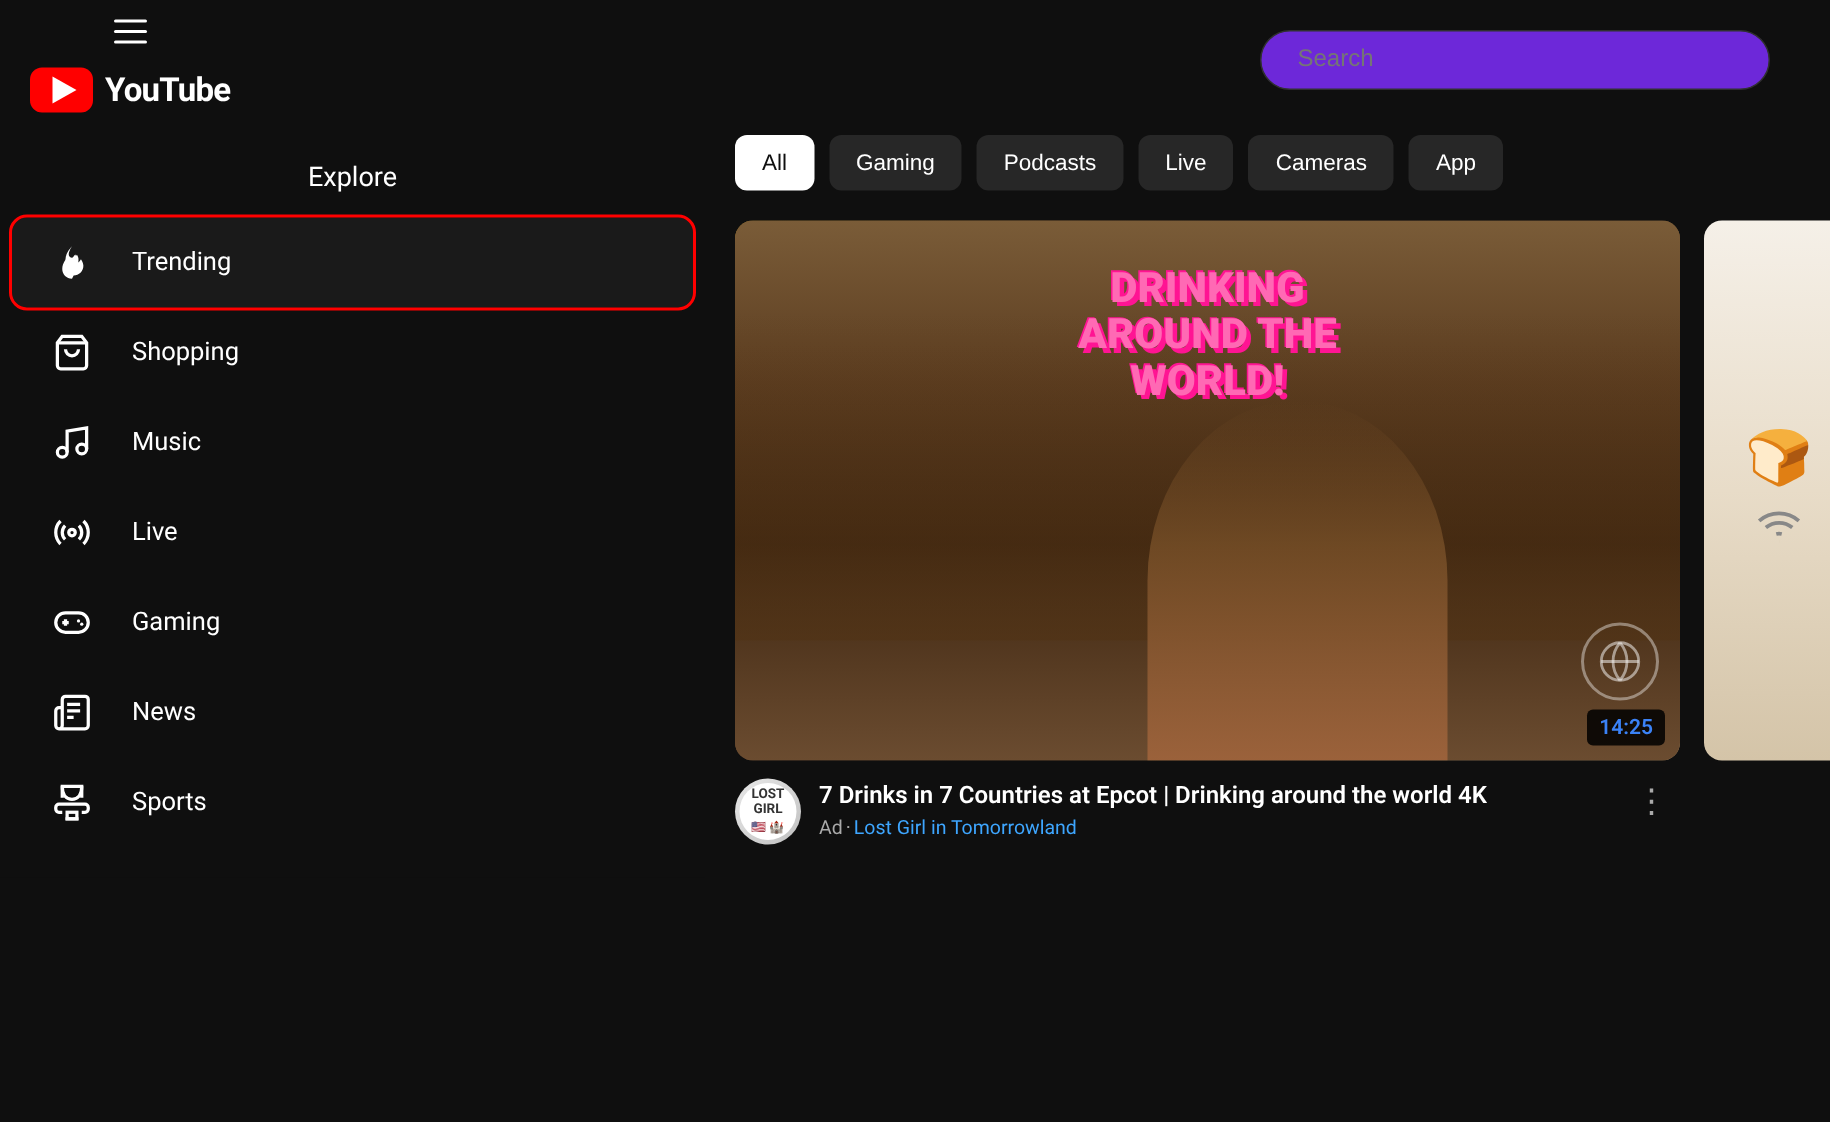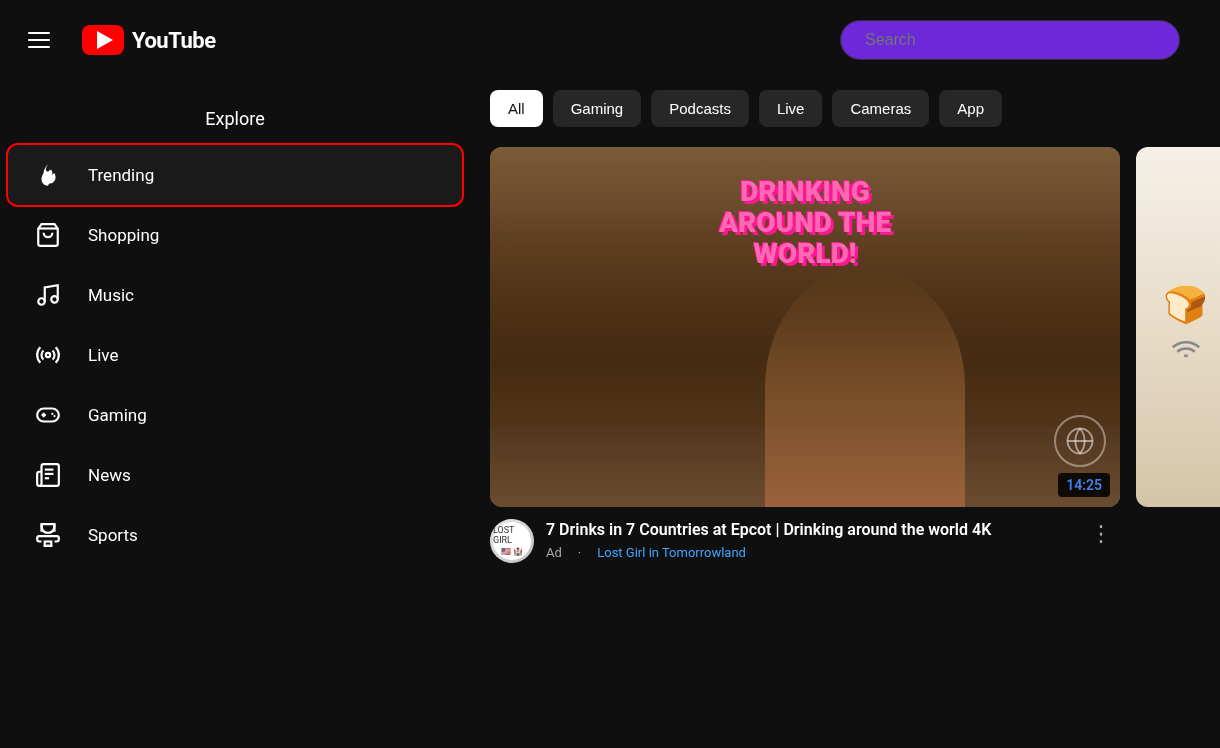--- a/index.html
+++ b/index.html
@@ -22,21 +22,22 @@
       background: #0f0f0f;
       position: fixed;
       top: 0;
       left: 0;
       right: 0;
       z-index: 100;
     }
     .header-left {
       display: flex;
       align-items: center;
-      gap: 24px;
+      gap: 8px;
+      flex-direction: column;
     }
     .hamburger {
       display: flex;
       flex-direction: column;
       gap: 5px;
       cursor: pointer;
       padding: 8px;
     }
     .hamburger span {
       display: block;
@@ -275,21 +276,21 @@
     .video-title {
       font-size: 16px;
       font-weight: 600;
       color: #fff;
       line-height: 1.4;
       margin-bottom: 4px;
     }
     .video-channel-row {
       display: flex;
       align-items: center;
-      gap: 16px;
+      gap: 2px;
     }
     .ad-badge {
       font-size: 13px;
       color: #aaa;
     }
     .dot-sep {
       color: #aaa;
       font-size: 13px;
     }
     .channel-name {
@@ -471,21 +472,21 @@
               <line x1="2" y1="12" x2="22" y2="12"></line>
               <path d="M12 2a15.3 15.3 0 010 20M12 2a15.3 15.3 0 000 20"></path>
             </svg>
           </div>
           <div class="duration-badge">14:25</div>
         </div>
 
         <div class="video-info">
           <div class="channel-avatar">
             <div class="avatar-logo">
-              <div style="font-size:9px;color:#333;text-align:left;line-height:1.1;font-weight:normal;">LOST GIRL</div>
+              <div style="font-size:9px;color:#333;text-align:center;line-height:1.1;font-weight:bold;">LOST GIRL</div>
               <div style="display:flex;gap:2px;margin-top:2px;">
                 <span style="font-size:8px;">🇺🇸</span>
                 <span style="font-size:8px;">🏰</span>
               </div>
             </div>
           </div>
           <div class="video-meta">
             <div class="video-title">7 Drinks in 7 Countries at Epcot | Drinking around the world 4K</div>
             <div class="video-channel-row">
               <span class="ad-badge">Ad</span>

